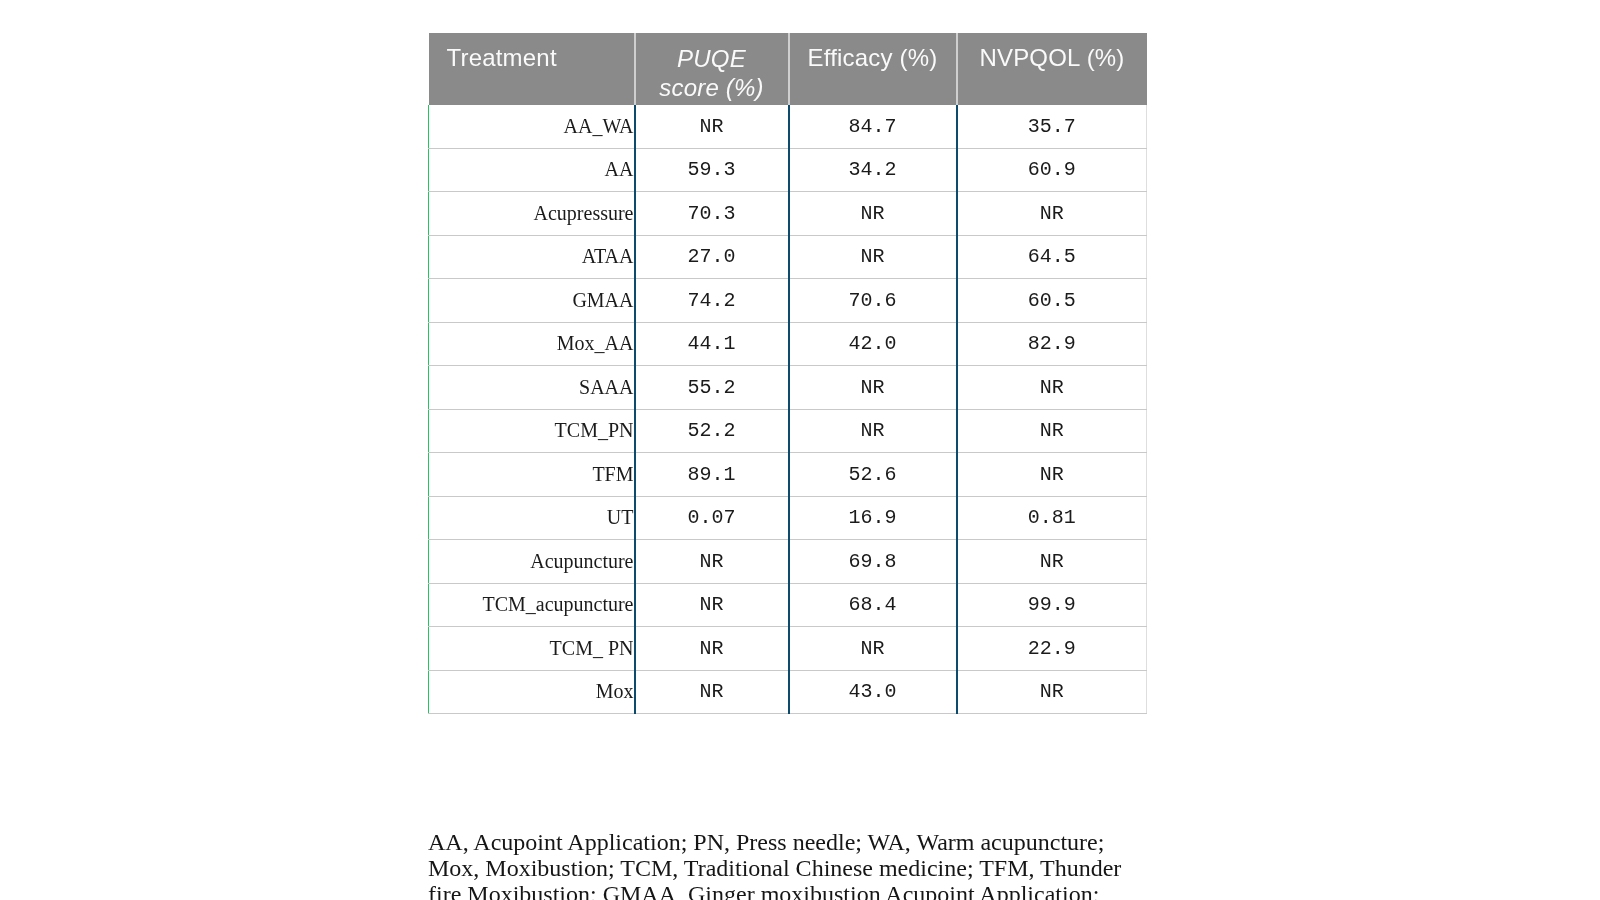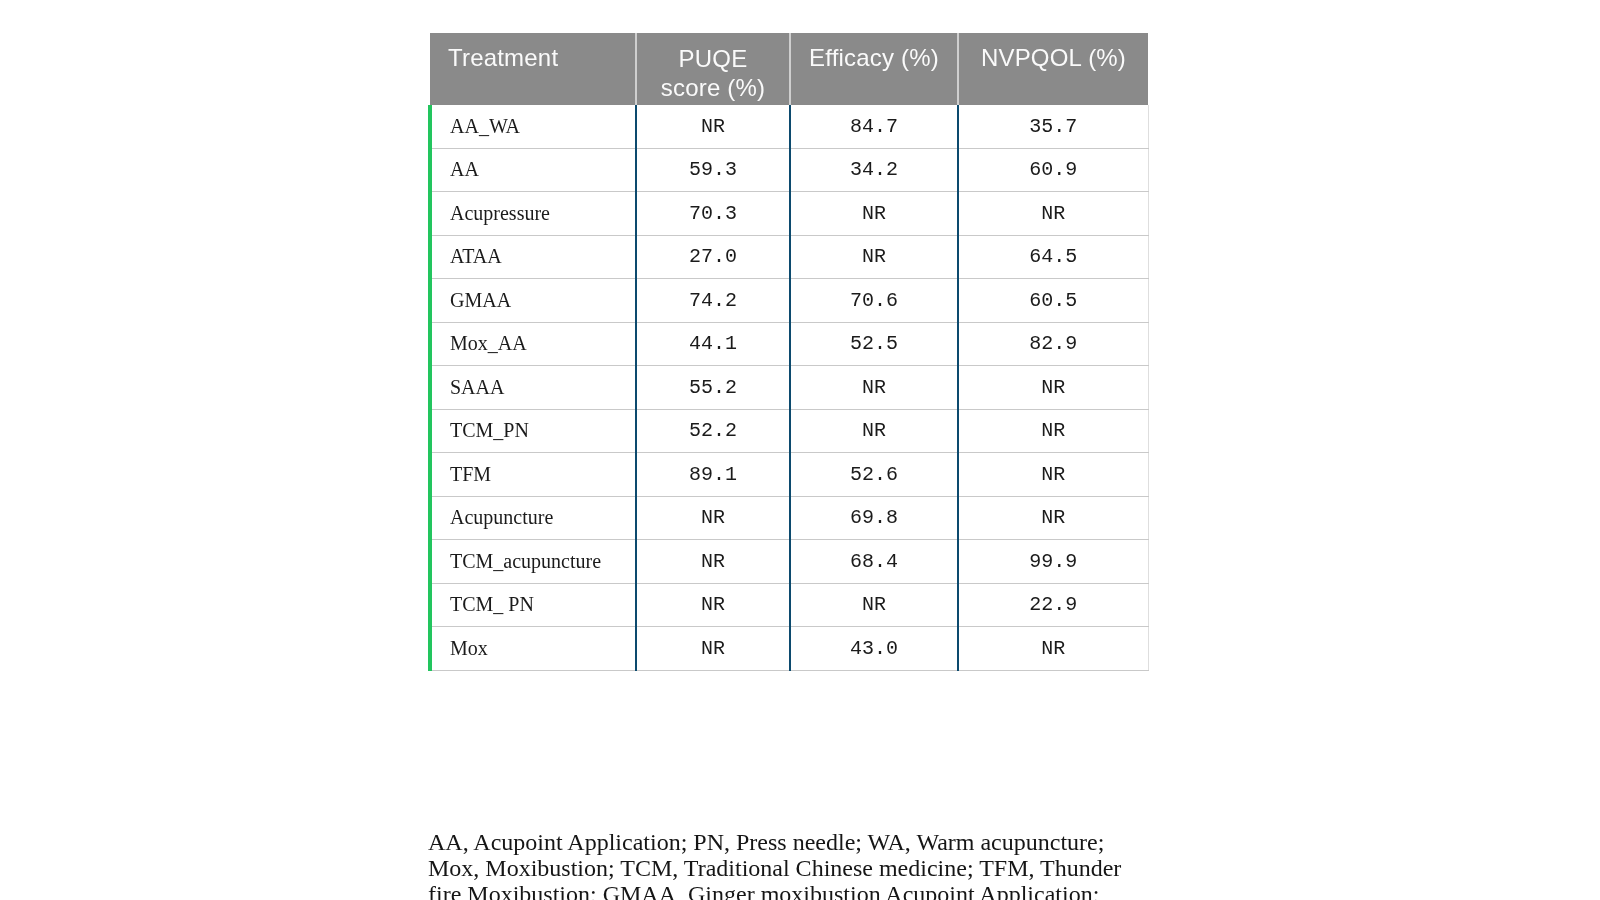--- a/index.html
+++ b/index.html
@@ -36,38 +36,38 @@
     height: 72px;
     box-sizing: border-box;
     padding: 11px 0 0 0;
     text-align: center;
   }
   thead th.left {
     text-align: left;
     padding-left: 18px;
   }
   thead th + th { border-left: 2px solid #cfcfcf; }
-  .hwrap { display: inline-block; width: 118px; line-height: 1.22; }
+  .hwrap { display: inline-block; width: 118px; line-height: 1.22; font-style: italic; }
 
   tbody td {
     height: 42.5px;
     box-sizing: content-box;
     border-bottom: 1px solid #c9c9c9;
     font-size: 20px;
     color: #1b1b1b;
     text-align: center;
     padding: 0;
     vertical-align: middle;
   }
   tbody td.t {
     text-align: left;
     padding-left: 18px;
   }
   tbody td + td { border-left: 2px solid #0c4a6e; font-family: Liberation Mono, monospace; }
-  tbody td:first-child { border-left: 4px solid #22c55e; }
+  tbody td:first-child { border-left: 1px solid #22c55e; text-align: right; }
   tbody td:last-child  { border-right: 1px solid #dedede; }
 
   .footnote {
     position: absolute;
     left: 428px;
     top: 777px;
     width: 720px;
     font-size: 24px;
     line-height: 26px;
     color: #161616;
@@ -121,40 +121,46 @@
       </tr>
       <tr>
         <td class="t">GMAA</td>
         <td>74.2</td>
         <td>70.6</td>
         <td>60.5</td>
       </tr>
       <tr>
         <td class="t">Mox_AA</td>
         <td>44.1</td>
-        <td>52.5</td>
+        <td>42.0</td>
         <td>82.9</td>
       </tr>
       <tr>
         <td class="t">SAAA</td>
         <td>55.2</td>
         <td>NR</td>
         <td>NR</td>
       </tr>
       <tr>
         <td class="t">TCM_PN</td>
         <td>52.2</td>
         <td>NR</td>
         <td>NR</td>
       </tr>
       <tr>
         <td class="t">TFM</td>
         <td>89.1</td>
         <td>52.6</td>
         <td>NR</td>
+      </tr>
+      <tr>
+        <td class="t">UT</td>
+        <td>0.07</td>
+        <td>16.9</td>
+        <td>0.81</td>
       </tr>
       <tr>
         <td class="t">Acupuncture</td>
         <td>NR</td>
         <td>69.8</td>
         <td>NR</td>
       </tr>
       <tr>
         <td class="t">TCM_acupuncture</td>
         <td>NR</td>

